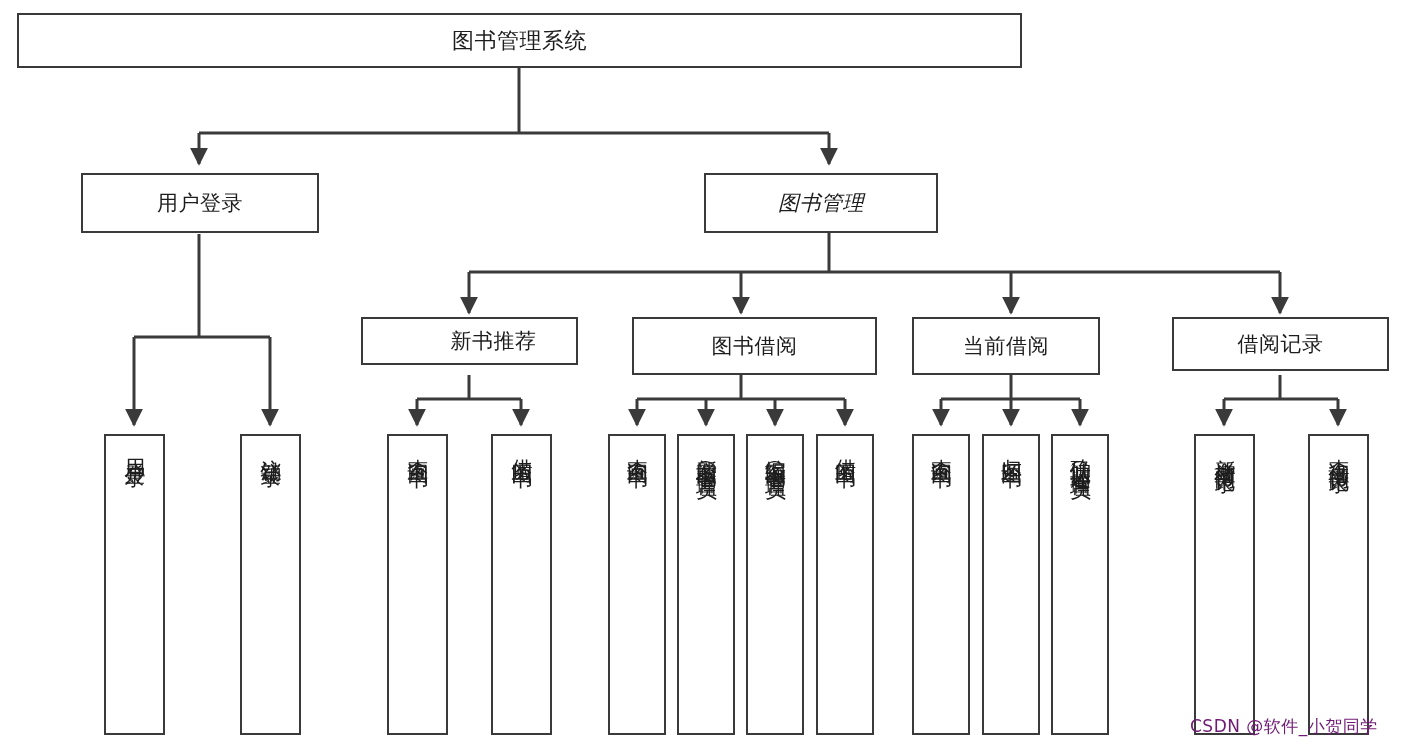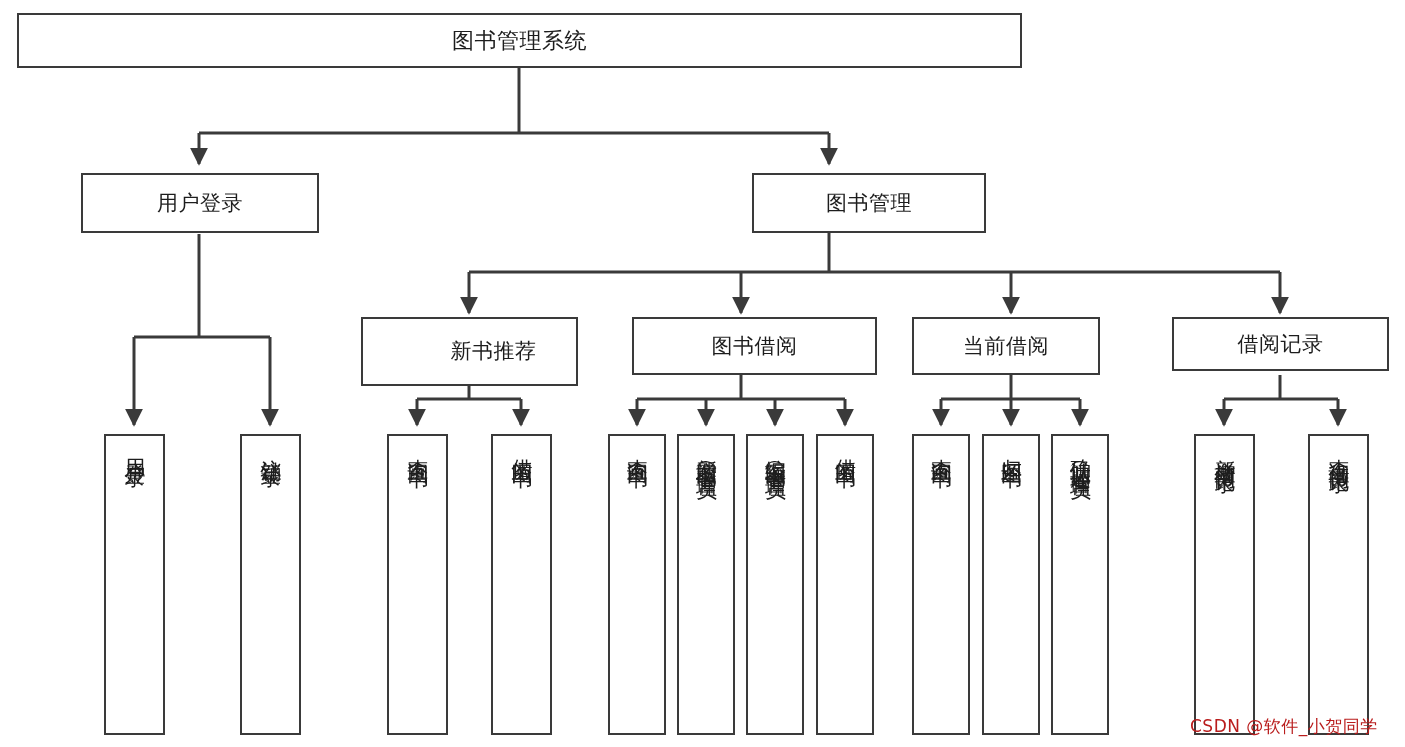--- a/index.html
+++ b/index.html
@@ -60,21 +60,21 @@
     writing-mode: vertical-rl;
     text-orientation: upright;
     font-size: 21px;
     line-height: 1.0;
     letter-spacing: 3px;
     white-space: nowrap;
   }
   .watermark {
     position: absolute;
     font-size: 17px;
-    color: #b91c1c;
+    color: #701a75;
     letter-spacing: 0.5px;
     white-space: nowrap;
     user-select: none;
   }
 </style>
 </head>
 <body>
 
 <div id="diagram-root">
 
@@ -128,25 +128,25 @@
     </g>
   </svg>
 
   <div class="node horiz root" style="left:17px; top:13px; width:1005px; height:55px;">
     <span class="label">图书管理系统</span>
   </div>
 
   <div class="node horiz" style="left:81px; top:173px; width:238px; height:60px;">
     <span class="label">用户登录</span>
   </div>
-  <div class="node horiz" style="left:752px; top:173px; width:234px; height:60px;">
+  <div class="node horiz" style="left:704px; top:173px; width:234px; height:60px;font-style:italic;">
     <span class="label">图书管理</span>
   </div>
 
-  <div class="node horiz" style="left:361px; top:317px; width:217px; height:69px;padding-left:48px;">
+  <div class="node horiz" style="left:361px; top:317px; width:217px; height:48px;padding-left:48px;">
     <span class="label">新书推荐</span>
   </div>
   <div class="node horiz" style="left:632px; top:317px; width:245px; height:58px;">
     <span class="label">图书借阅</span>
   </div>
   <div class="node horiz" style="left:912px; top:317px; width:188px; height:58px;">
     <span class="label">当前借阅</span>
   </div>
   <div class="node horiz" style="left:1172px; top:317px; width:217px; height:54px;">
     <span class="label">借阅记录</span>

